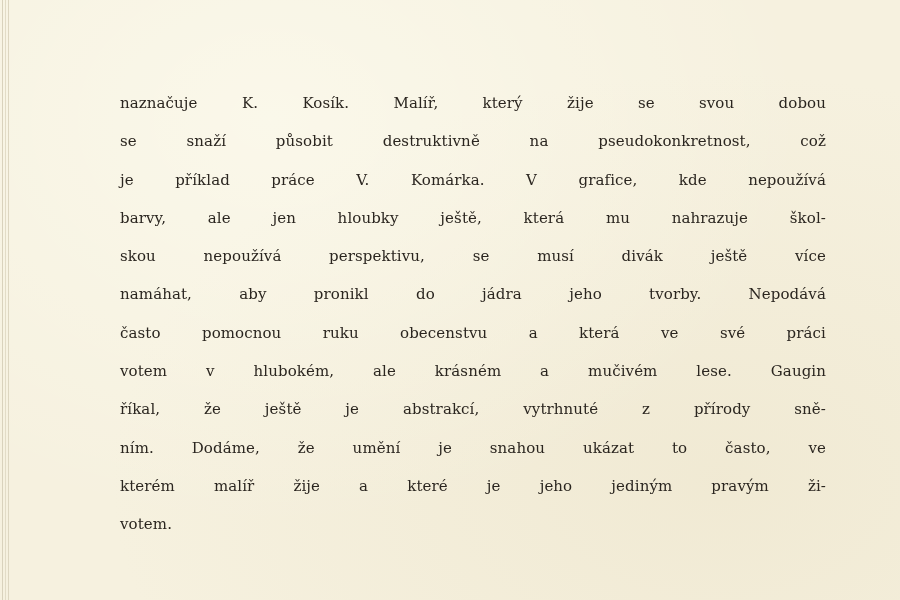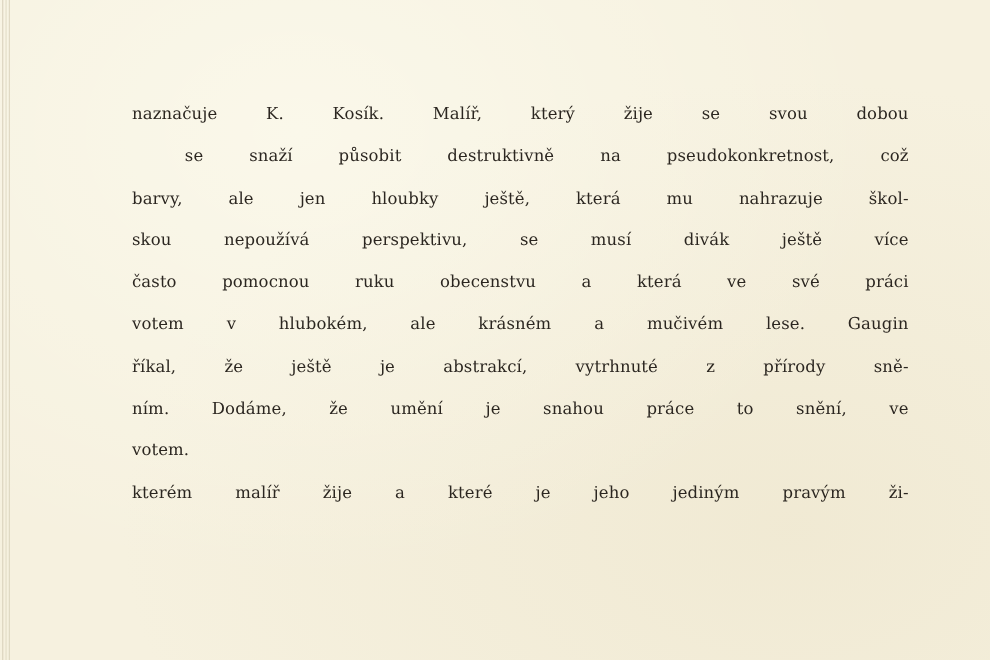--- a/index.html
+++ b/index.html
@@ -60,23 +60,25 @@
 </head>
 <body>
 
 <div class="page">
   <div class="edge-line l1"></div>
   <div class="edge-line l2"></div>
   <div class="edge-line l3"></div>
 
   <div class="text-block">
     <div class="line"><span class="t" style="word-spacing: 0px;">naznačuje K. Kosík. Malíř, který žije se svou dobou</span></div>
-    <div class="line"><span class="t" style="word-spacing: 0px; margin-left: 48px;">se snaží působit destruktivně na pseudokonkretnost, což</span></div>
+    <div class="line"><span class="t" style="word-spacing: 0px;">se snaží působit destruktivně na pseudokonkretnost, což</span></div>
+    <div class="line"><span class="t" style="word-spacing: 0px;">je příklad práce V. Komárka. V grafice, kde nepoužívá</span></div>
     <div class="line"><span class="t" style="word-spacing: 0px;">barvy, ale jen hloubky ještě, která mu nahrazuje škol-</span></div>
     <div class="line"><span class="t" style="word-spacing: 0px;">skou nepoužívá perspektivu, se musí divák ještě více</span></div>
+    <div class="line"><span class="t" style="word-spacing: 0px;">namáhat, aby pronikl do jádra jeho tvorby. Nepodává</span></div>
     <div class="line"><span class="t" style="word-spacing: 0px;">často pomocnou ruku obecenstvu a která ve své práci</span></div>
     <div class="line"><span class="t" style="word-spacing: 0px;">votem v hlubokém, ale krásném a mučivém lese. Gaugin</span></div>
     <div class="line"><span class="t" style="word-spacing: 0px;">říkal, že ještě je abstrakcí, vytrhnuté z přírody sně-</span></div>
-    <div class="line"><span class="t" style="word-spacing: 0px;">ním. Dodáme, že umění je snahou práce to snění, ve</span></div>
+    <div class="line"><span class="t" style="word-spacing: 0px;">ním. Dodáme, že umění je snahou ukázat to často, ve</span></div>
+    <div class="line"><span class="t" style="word-spacing: 0px;">kterém malíř žije a které je jeho jediným pravým ži-</span></div>
     <div class="line last"><span class="t">votem.</span></div>
-    <div class="line"><span class="t" style="word-spacing: 0px;">kterém malíř žije a které je jeho jediným pravým ži-</span></div>
   </div>
 </div>
 
 </body></html>

